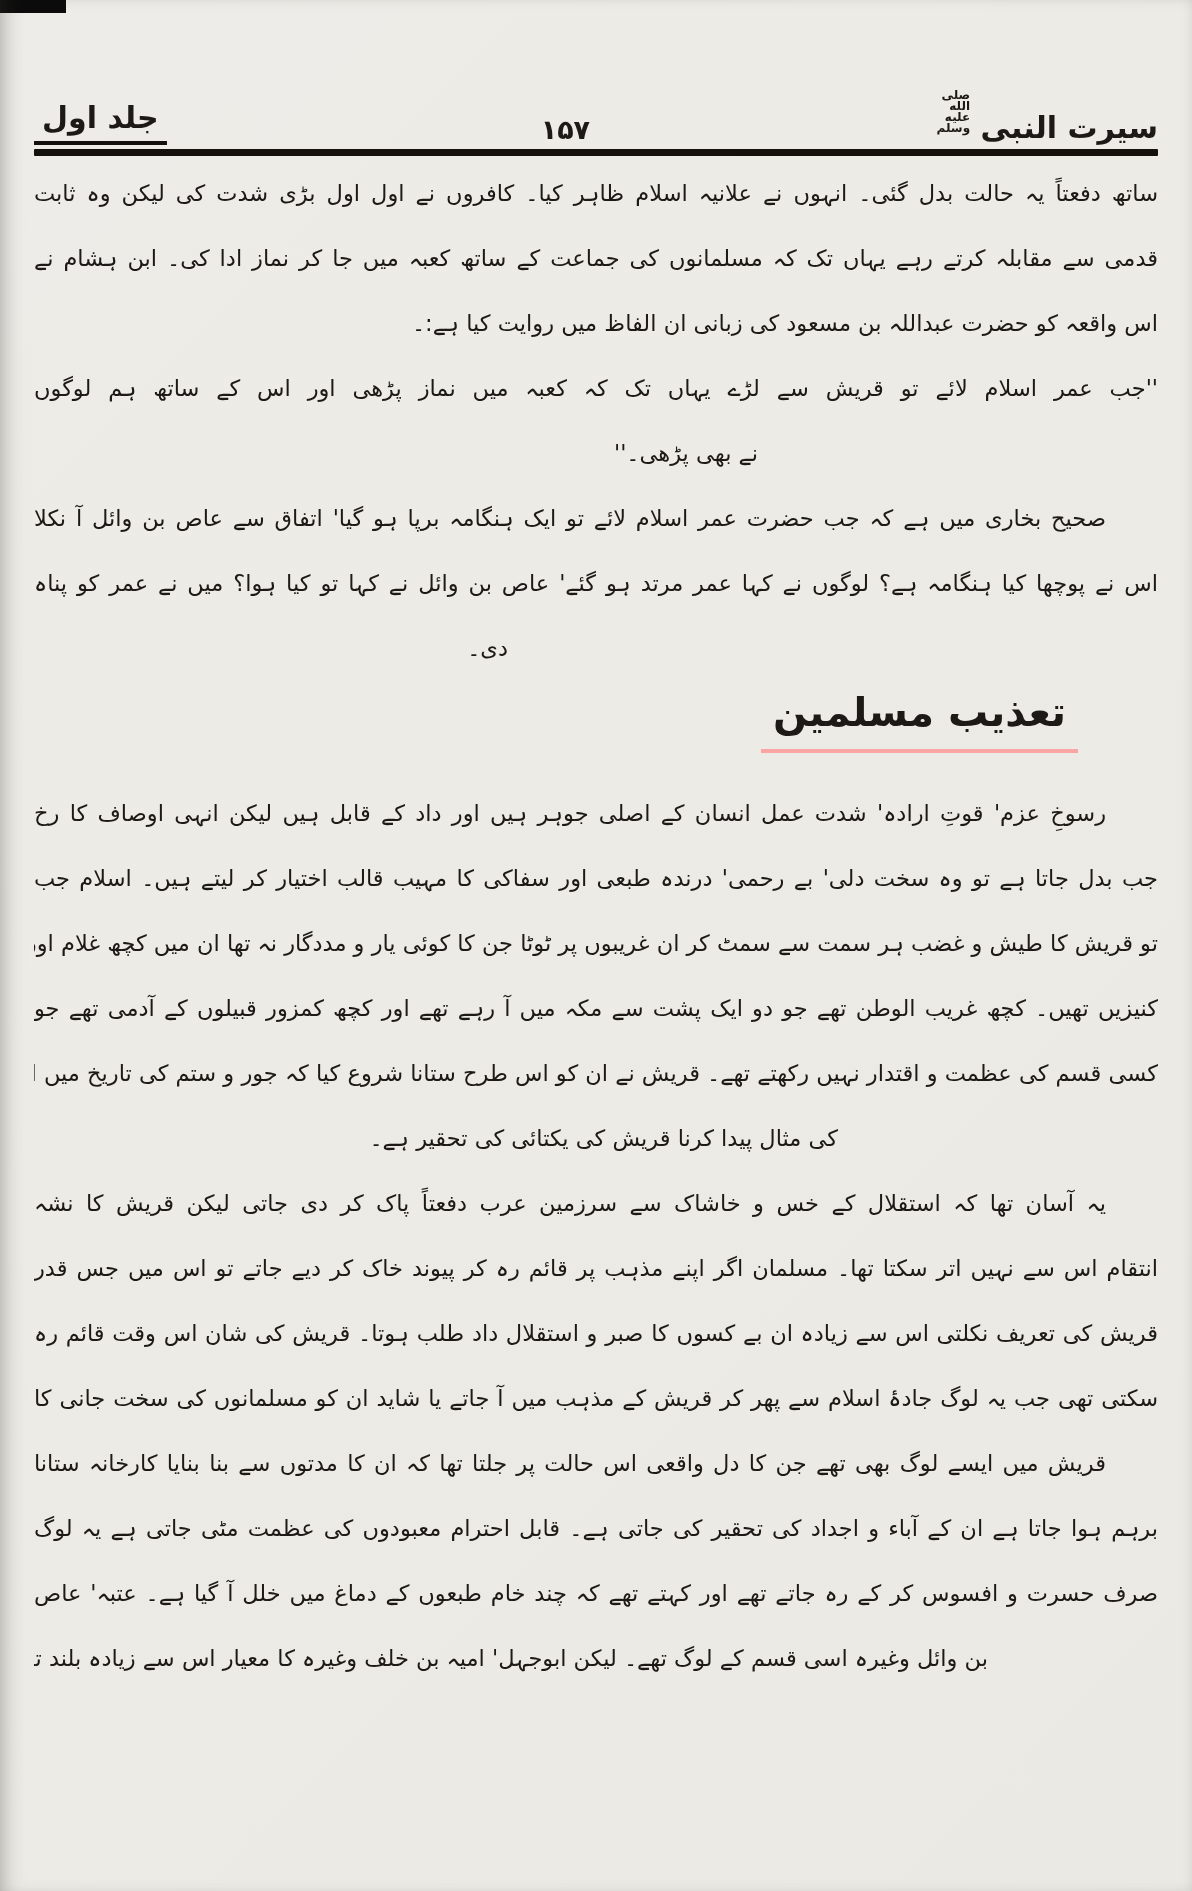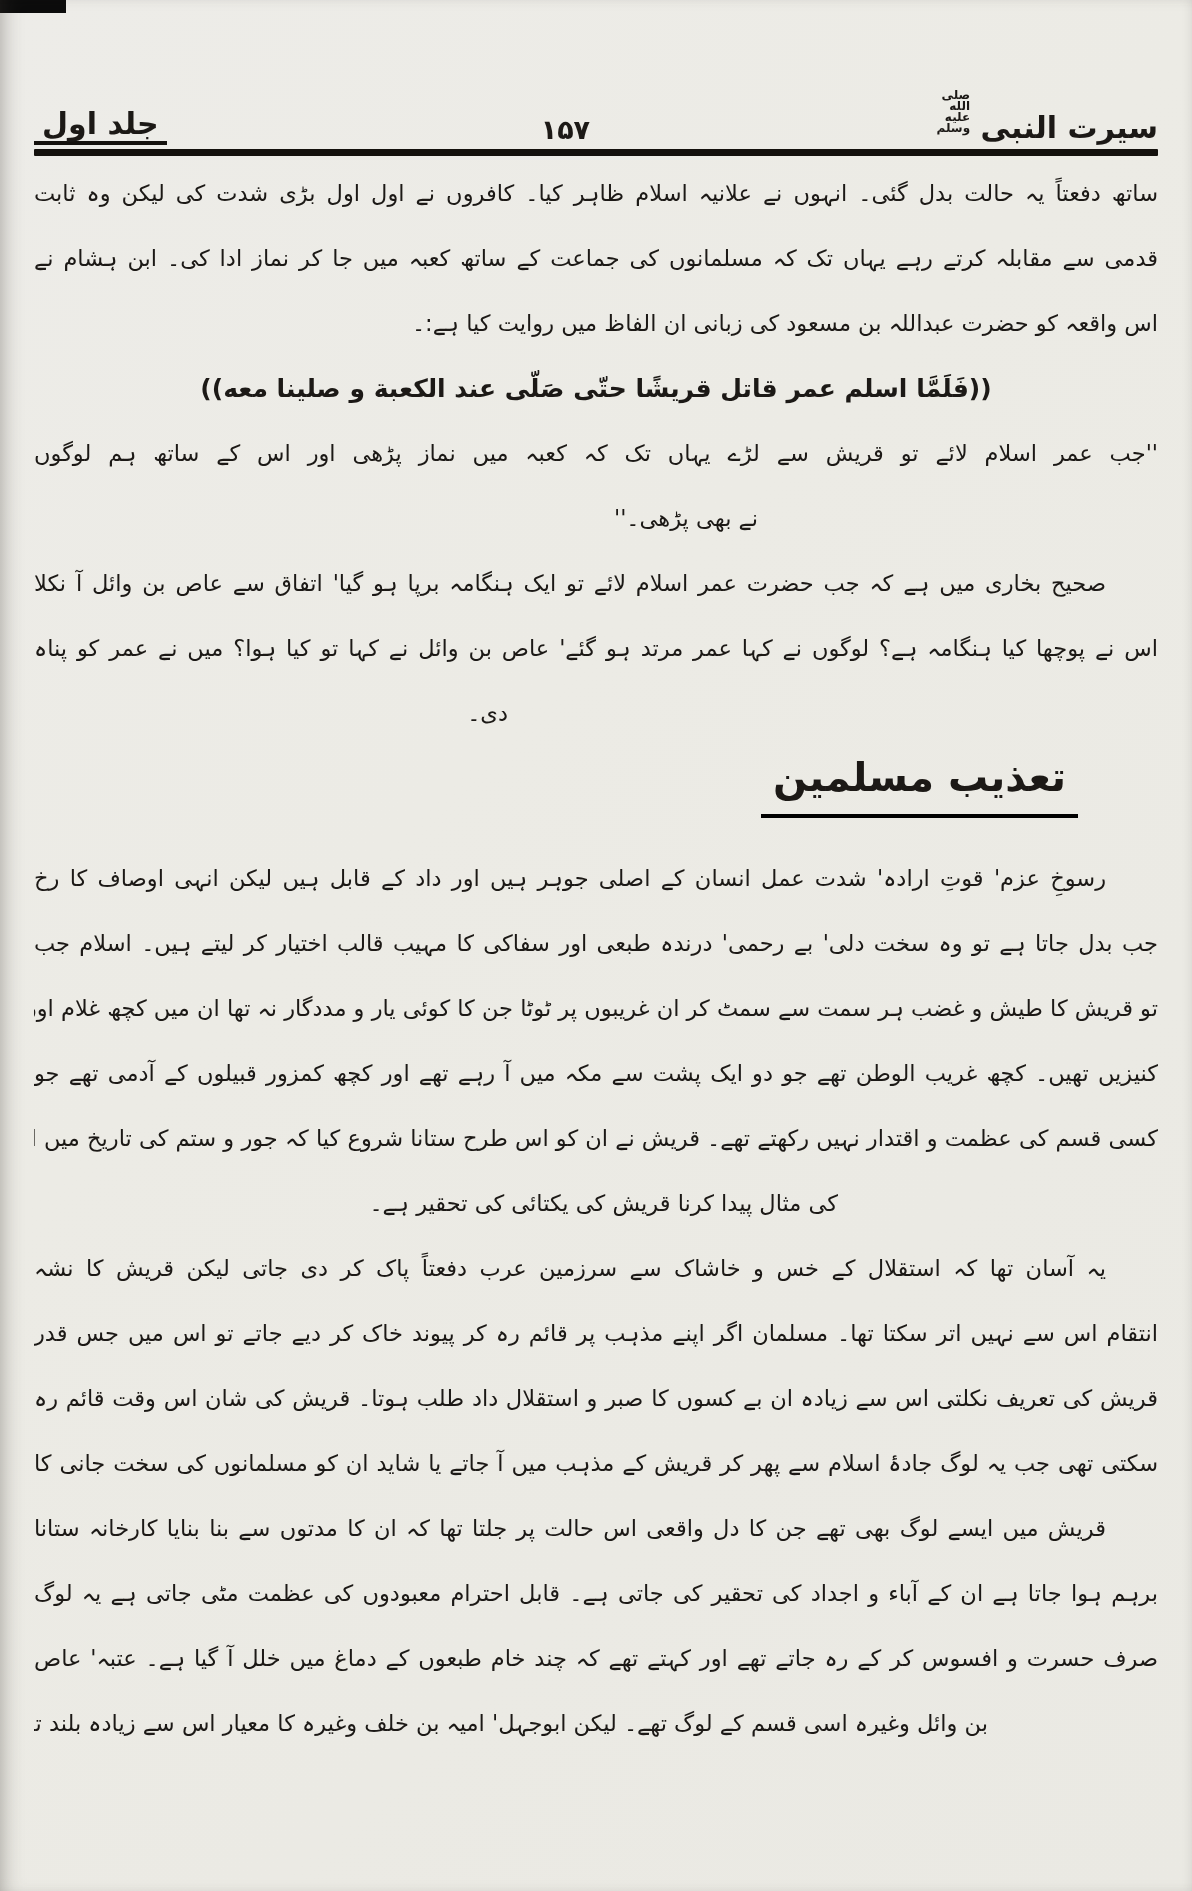--- a/index.html
+++ b/index.html
@@ -17,21 +17,21 @@
   }
   .corner-mark{
     position:absolute;left:0;top:0;width:66px;height:13px;background:#0c0c0c;
   }
   .hdr{
     display:flex;justify-content:space-between;align-items:flex-end;
     padding-top:90px;font-size:30px;font-weight:bold;
   }
   .hdr-right{white-space:nowrap}
   .hdr-num{font-size:27px;letter-spacing:3px;transform:translateX(20px)}
-  .hdr-left{border-bottom:4px solid #14110d;padding:0 8px 0;white-space:nowrap}
+  .hdr-left{border-bottom:4px solid #14110d;padding:0 8px 6px;white-space:nowrap}
   .rule{height:7px;background:#14110d;margin-top:4px;border-radius:1px}
   .saw{
     display:inline-block;width:38px;font-size:10.5px;line-height:10px;
     text-align:right;vertical-align:-4px;white-space:normal;font-weight:bold;
   }
   .hdr .saw{width:46px;font-size:12px;line-height:11px;vertical-align:6px}
   .content{margin-top:5px}
   .line{
     height:65px;line-height:65px;font-size:22.5px;
     text-align:justify;text-align-last:justify;
@@ -46,21 +46,21 @@
   }
   .mr-quote-end{margin-right:400px}
   .mr-dee{margin-right:650px}
   .mr-p3end{margin-right:320px}
   .mr-p4end{margin-right:400px}
   .mr-p5end{margin-right:170px}
   .heading-wrap{height:92px;padding-top:8px;text-align:right}
   .section-heading{
     display:inline-block;margin-right:80px;
     font-size:40px;font-weight:bold;
-    border-bottom:4px solid #000000;
+    border-bottom:4px solid #fca5a5;
     padding:0 12px 14px;
   }
   .edge-shade{
     position:absolute;inset:0;pointer-events:none;
     box-shadow:inset 14px 0 22px -14px rgba(60,55,50,.45), inset -6px 0 14px -10px rgba(60,55,50,.25);
   }
 </style>
 </head>
 <body>
 
@@ -78,21 +78,20 @@
   </div>
 
   <div class="rule"></div>
 
   <div class="content">
 
     <div class="line">ساتھ دفعتاً یہ حالت بدل گئی۔ انہوں نے علانیہ اسلام ظاہر کیا۔ کافروں نے اول اول بڑی شدت کی لیکن وہ ثابت</div>
     <div class="line">قدمی سے مقابلہ کرتے رہے یہاں تک کہ مسلمانوں کی جماعت کے ساتھ کعبہ میں جا کر نماز ادا کی۔ ابن ہشام نے</div>
     <div class="line ralign">اس واقعہ کو حضرت عبداللہ بن مسعود کی زبانی ان الفاظ میں روایت کیا ہے:۔</div>
 
-    <div class="line center-bold">((فَلَمَّا اسلم عمر قاتل قریشًا حتّى صَلّى عند الکعبة و صلینا معه))</div>
 
     <div class="line">''جب عمر اسلام لائے تو قریش سے لڑے یہاں تک کہ کعبہ میں نماز پڑھی اور اس کے ساتھ ہم لوگوں</div>
     <div class="line partial mr-quote-end">نے بھی پڑھی۔''</div>
 
     <div class="line indent">صحیح بخاری میں ہے کہ جب حضرت عمر اسلام لائے تو ایک ہنگامہ برپا ہو گیا' اتفاق سے عاص بن وائل آ نکلا</div>
     <div class="line">اس نے پوچھا کیا ہنگامہ ہے؟ لوگوں نے کہا عمر مرتد ہو گئے' عاص بن وائل نے کہا تو کیا ہوا؟ میں نے عمر کو پناہ</div>
     <div class="line partial mr-dee">دی۔</div>
 
     <div class="heading-wrap">
       <span class="section-heading">تعذیب مسلمین</span>

